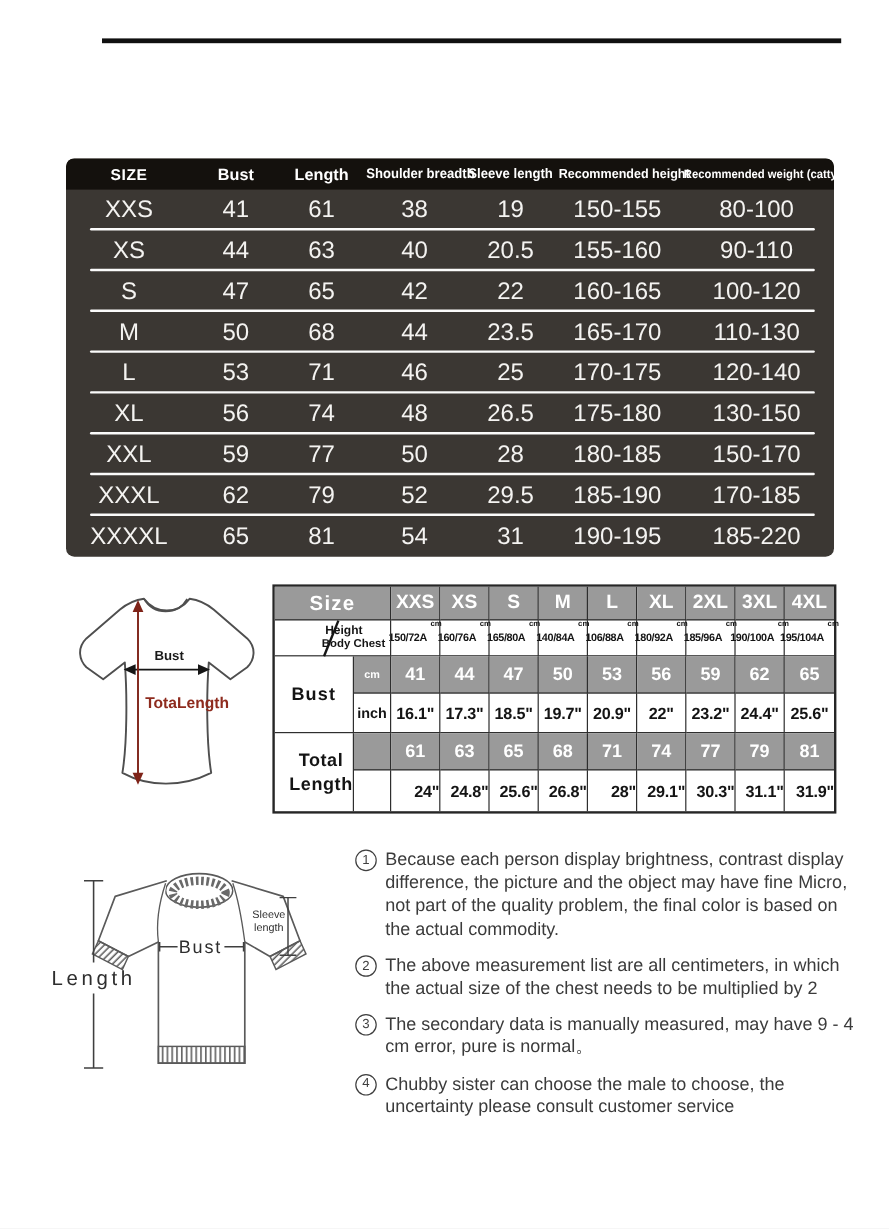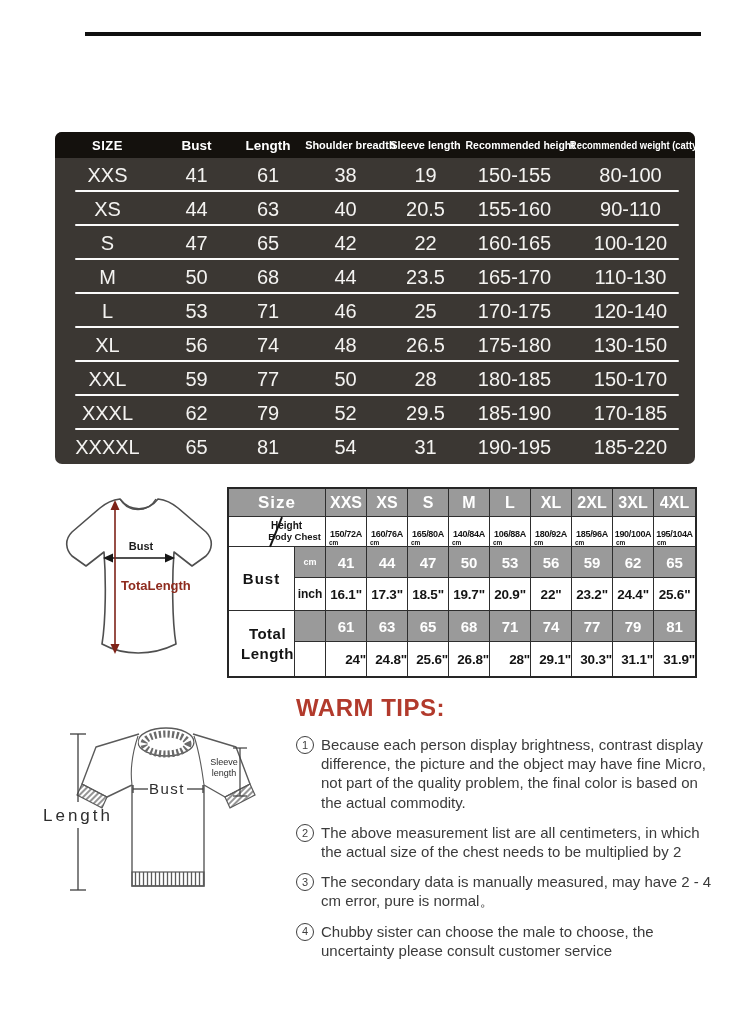--- a/index.html
+++ b/index.html
@@ -35,21 +35,21 @@
     border-right:1px solid #2e2e2e;border-bottom:1px solid #2e2e2e;box-sizing:border-box;}
   .g{background:#9a9a9a;color:#ffffff;}
   .nr{border-right:none;}
   .nb{border-bottom:none;justify-content:flex-end;}
   .hd{font-size:17px;font-weight:700;letter-spacing:1px;}
   .sz{font-size:16px;font-weight:700;}
   .hlabel{position:relative;}
   .hlabel .ht{position:absolute;top:3px;left:6px;font-size:10px;font-weight:700;margin-left:36px;}
   .hlabel .bc{position:absolute;bottom:4px;right:4px;font-size:9.5px;font-weight:700;}
   .hlabel .slash{position:absolute;left:46px;top:-1px;width:2px;height:32px;background:#151515;transform:rotate(22deg);}
-  .hv{flex-direction:column;line-height:1;justify-content:flex-end;}
+  .hv{flex-direction:row;line-height:1;}
   .hv .v{font-size:9px;font-weight:700;letter-spacing:-.3px;}
   .hv .u{font-size:6.5px;font-weight:700;align-self:flex-start;padding-left:3px;margin-top:1px;}
   .unitg{font-size:9px;font-weight:700;}
   .unitw{font-size:12px;font-weight:700;}
   .blab{font-size:15px;font-weight:700;letter-spacing:1px;}
   .tlab{font-size:15px;font-weight:700;line-height:1.3;text-align:center;letter-spacing:.5px;}
   .valg{font-size:15px;font-weight:700;}
   .valw{font-size:13.5px;font-weight:700;letter-spacing:-.2px;}
 
   
@@ -318,33 +318,32 @@
     <text x="141" y="94" text-anchor="middle" font-size="15" letter-spacing="1.5" fill="#2e2e2e">Bust</text>
 
     <line x1="207" y1="48" x2="221" y2="48" stroke="#3f3f3f" stroke-width="1.2"></line>
     <line x1="214" y1="48" x2="214" y2="96" stroke="#3f3f3f" stroke-width="1.2"></line>
     <line x1="207" y1="96" x2="221" y2="96" stroke="#3f3f3f" stroke-width="1.2"></line>
     <text x="198" y="65" text-anchor="middle" font-size="9" fill="#2e2e2e">Sleeve</text>
     <text x="198" y="76" text-anchor="middle" font-size="9" fill="#2e2e2e">length</text>
   </svg>
 
   <div class="tips">
-    <div class="tips-heading">WARM TIPS:</div>
     <div class="tips-list">
       <div class="tip">
         <span class="tip-num">1</span>
         <span class="tip-text">Because each person display brightness, contrast display difference, the picture and the object may have fine Micro, not part of the quality problem, the final color is based on the actual commodity.</span>
       </div>
       <div class="tip">
         <span class="tip-num">2</span>
         <span class="tip-text">The above measurement list are all centimeters, in which the actual size of the chest needs to be multiplied by 2</span>
       </div>
       <div class="tip">
         <span class="tip-num">3</span>
-        <span class="tip-text">The secondary data is manually measured, may have 2 - 4 cm error, pure is normal。</span>
+        <span class="tip-text">The secondary data is manually measured, may have 9 - 4 cm error, pure is normal。</span>
       </div>
       <div class="tip">
         <span class="tip-num">4</span>
         <span class="tip-text">Chubby sister can choose the male to choose, the uncertainty please consult customer service</span>
       </div>
     </div>
   </div>
 
 </div>
 

